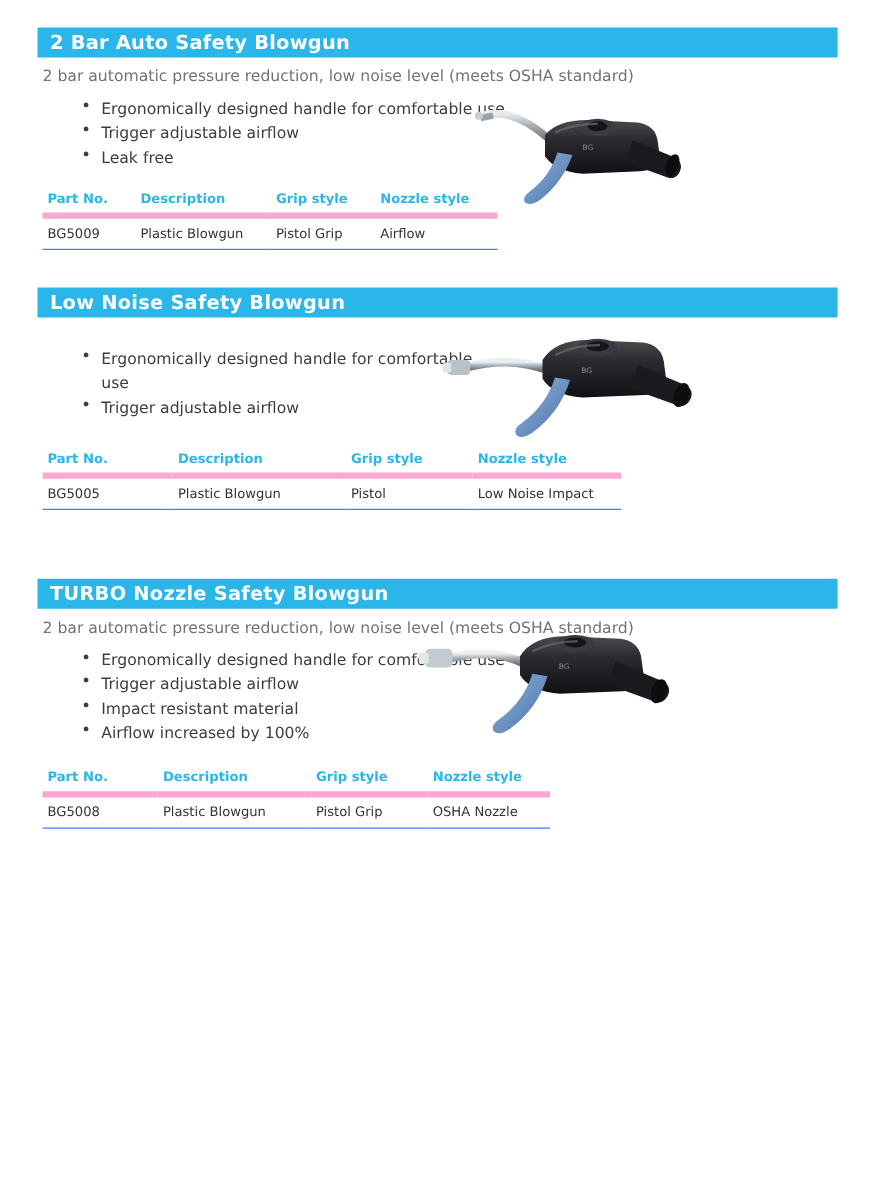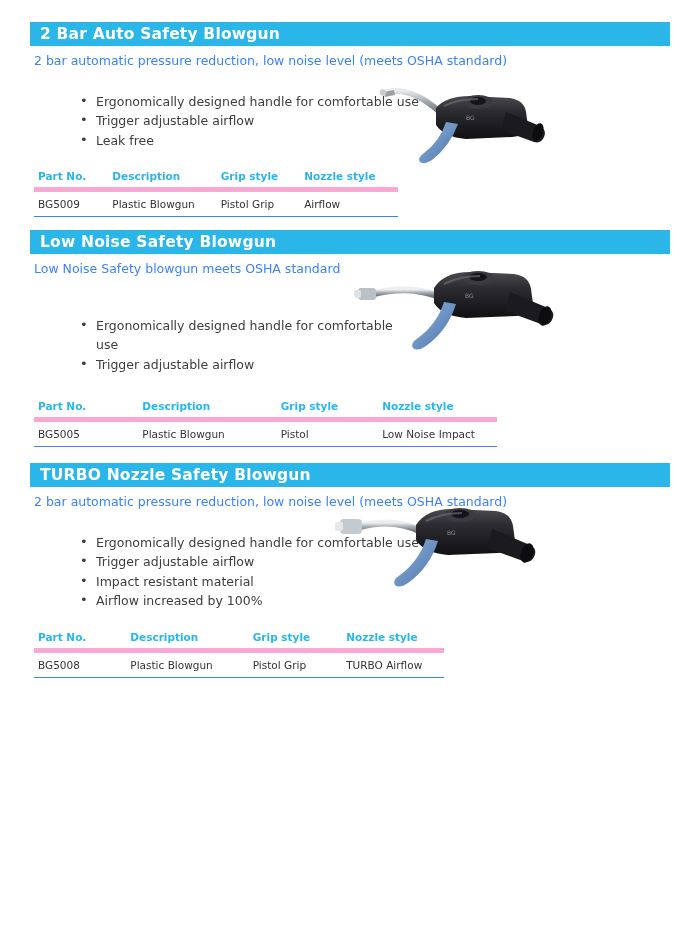--- a/index.html
+++ b/index.html
@@ -40,27 +40,27 @@
   .title-bar .title-text {
     color: #ffffff;
     font-size: 15.5px;
     font-weight: bold;
     letter-spacing: 0.2px;
     font-family: "DejaVu Sans", sans-serif;
   }
 
   .subtitle {
     font-size: 12.5px;
-    color: #3b82f6;
+    color: #737373;
     padding: 7px 0 2px 4px;
     font-family: "DejaVu Sans", sans-serif;
   }
 
   .bullets {
-    margin: 16px;
+    margin: 1px;
     padding: 6px 0 0 34px;
     list-style: none;
   }
   .bullets li {
     font-size: 12.5px;
     color: #3d3d3d;
     line-height: 1.55;
     position: relative;
     padding-left: 16px;
     max-width: 300px;
@@ -185,21 +185,20 @@
 
         <path d="M74 26 q14 -7 34 -7" stroke="#6a6a72" stroke-width="2" fill="none" opacity="0.7"></path>
       </svg>
     </div>
   </div>
 
   <div class="section sec2">
     <div class="title-bar">
       <span class="title-text">Low Noise Safety Blowgun</span>
     </div>
-    <div class="subtitle">Low Noise Safety blowgun meets OSHA standard</div>
     <ul class="bullets" style="padding-top:22px;">
       <li>Ergonomically designed handle for comfortable use</li>
       <li>Trigger adjustable airflow</li>
     </ul>
 
     <table class="spec-table" style="margin-top:22px;">
       <thead>
         <tr>
           <th style="padding-right:52px;">Part No.</th>
           <th style="padding-right:52px;">Description</th>
@@ -274,21 +273,21 @@
           <th style="padding-right:36px;">Description</th>
           <th style="padding-right:32px;">Grip style</th>
           <th>Nozzle style</th>
         </tr>
       </thead>
       <tbody>
         <tr>
           <td style="padding-right:40px;">BG5008</td>
           <td style="padding-right:36px;">Plastic Blowgun</td>
           <td style="padding-right:32px;">Pistol Grip</td>
-          <td>TURBO Airflow</td>
+          <td>OSHA Nozzle</td>
         </tr>
       </tbody>
     </table>
 
     <div class="product-img img-3">
       <svg width="250" height="125" viewBox="0 0 250 125" xmlns="http://www.w3.org/2000/svg">
         <defs>
           <linearGradient id="bodyG3" x1="0" y1="0" x2="0" y2="1">
             <stop offset="0" stop-color="#4a4a4f"></stop>
             <stop offset="0.35" stop-color="#2b2b30"></stop>

